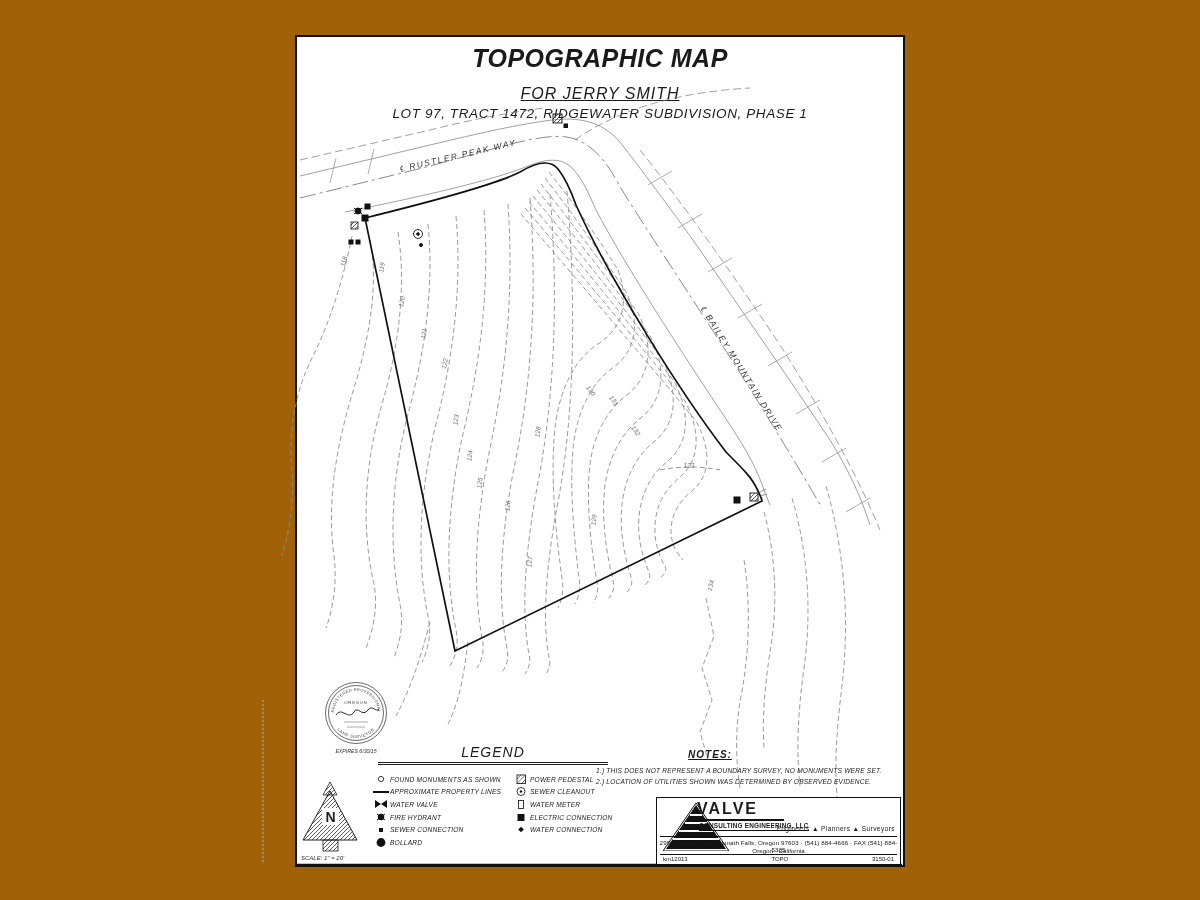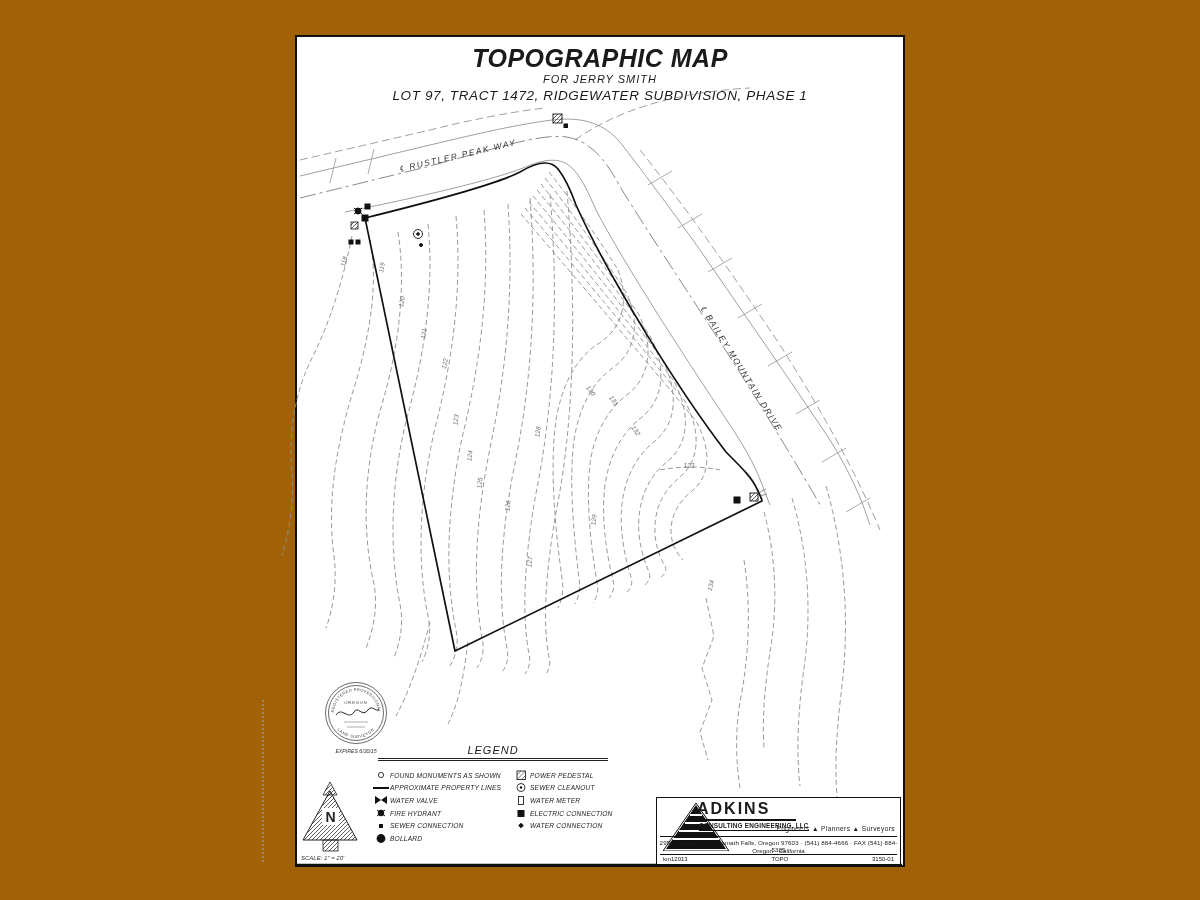--- a/index.html
+++ b/index.html
@@ -2,25 +2,25 @@
 <html><head>
 <meta charset="utf-8">
 <style>
   html,body{margin:0;padding:0;background:#ffffff;}
   .page{position:relative;width:1200px;height:900px;background:#a16207;overflow:hidden;
         font-family:"Liberation Sans",sans-serif;color:#1a1a1a;}
   .sheet{position:absolute;left:295px;top:35px;width:606px;height:828px;
          border:2px solid #111;background:#fff;}
   .titleblock{position:absolute;left:295px;top:44px;width:610px;text-align:center;}
   .title-main{font-size:25px;font-weight:bold;font-style:italic;letter-spacing:.5px;}
-  .title-sub{font-size:11px;font-style:italic;margin-top:0;letter-spacing:1px;}
+  .title-sub{font-size:16px;font-style:italic;margin-top:12px;letter-spacing:1px;text-decoration:underline;}
   .title-desc{font-size:13.5px;font-style:italic;margin-top:3px;letter-spacing:.6px;}
   svg text{font-family:"Liberation Sans",sans-serif;}
   .legend{position:absolute;left:372px;top:744px;width:242px;}
-  .legend-title{font-size:11px;font-style:italic;text-align:center;letter-spacing:1px;
+  .legend-title{font-size:14px;font-style:italic;text-align:center;letter-spacing:1px;
                 border-bottom:3px double #222;padding-bottom:2px;margin:0 6px 8px 6px;}
   .legend-cols{display:flex;gap:10px;}
   .legend-col{display:flex;flex-direction:column;}
   .legend-col.left{width:130px;}
   .legend-col.right{width:102px;}
   .legend-row{display:flex;align-items:center;height:12.6px;}
   .legend-sym{width:18px;flex:0 0 18px;display:flex;justify-content:center;}
   .legend-label{font-size:6.6px;font-style:italic;letter-spacing:.2px;color:#222;white-space:nowrap;}
   .notes{position:absolute;left:596px;top:749px;width:228px;}
   .notes-title{font-size:10px;font-style:italic;font-weight:bold;text-align:center;
@@ -292,28 +292,33 @@
             <svg width="16" height="11">
                 <rect x="6" y="3.5" width="4" height="4" fill="#111" transform="rotate(45 8 5.5)"></rect>
               </svg>
             </span>
           <span class="legend-label">WATER CONNECTION</span>
         </div>
       </div>
     </div>
   </div>
 
+  <div class="notes">
+    <div class="notes-title">NOTES:</div>
+    <div class="note-line">1.) THIS DOES NOT REPRESENT A BOUNDARY SURVEY, NO MONUMENTS WERE SET.</div>
+    <div class="note-line">2.) LOCATION OF UTILITIES SHOWN WAS DETERMINED BY OBSERVED EVIDENCE.</div>
+  </div>
 
   <div class="firm">
     <svg style="position:absolute;left:6px;top:5px;" width="66" height="48" viewBox="0 0 66 48">
       <polygon points="33,0 0,48 66,48" fill="url(#none)" stroke="#111" stroke-width="1"></polygon>
       <polygon points="33,2 3,46 63,46" fill="#111"></polygon>
       <path d="M10,36 L56,36 M16,28 L50,28 M22,20 L44,20 M27,12 L39,12" stroke="#fff" stroke-width="2.2"></path>
     </svg>
-    <div class="firm-name">ADKINS</div>
+    <div class="firm-name">VALVE</div>
     <div class="firm-sub">CONSULTING ENGINEERING, LLC</div>
     <div class="firm-disc">Engineers   ▲   Planners   ▲   Surveyors</div>
     <div class="firm-rule1"></div>
     <div class="firm-addr">2950 Shasta Way · Klamath Falls, Oregon 97603 · (541) 884-4666 · FAX (541) 884-5335</div>
     <div class="firm-states">Oregon · California</div>
     <div class="firm-rule2"></div>
     <div class="firm-bottom">
       <span>km12013</span>
       <span>TOPO</span>
       <span>3150-01</span>

